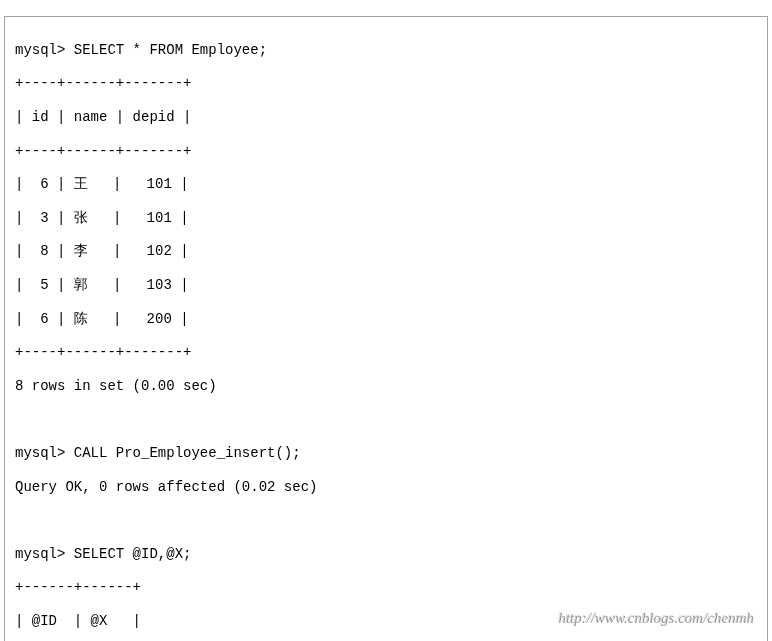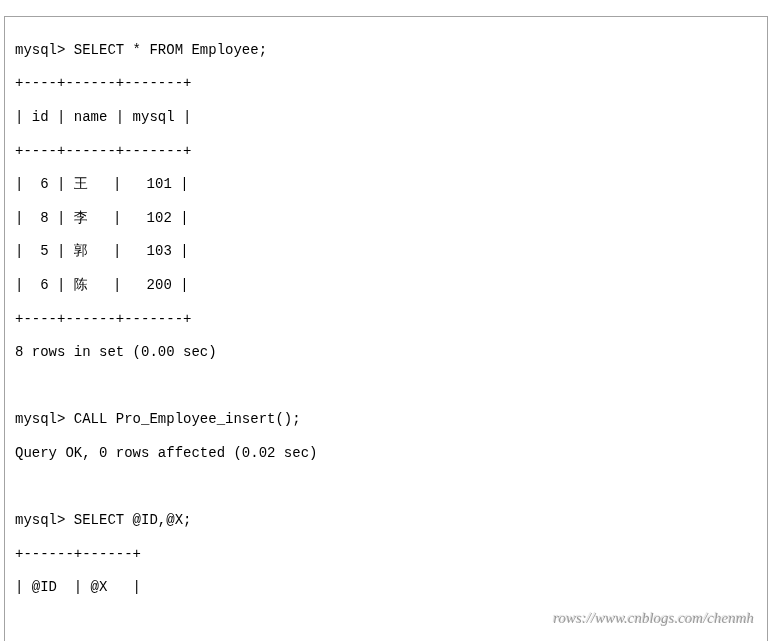--- a/index.html
+++ b/index.html
@@ -37,23 +37,24 @@
       opacity: 0.85;
       pointer-events: none;
     }
   </style>
 </head>
 <body>
 
 <div class="terminal">
 <div class="line">mysql&gt; SELECT * FROM Employee;</div>
 <div class="line">+----+------+-------+</div>
-<div class="line">| id | name | mysql |</div>
+<div class="line">| id | name | depid |</div>
 <div class="line">+----+------+-------+</div>
 <div class="line">|  6 | 王   |   101 |</div>
+<div class="line">|  3 | 张   |   101 |</div>
 <div class="line">|  8 | 李   |   102 |</div>
 <div class="line">|  5 | 郭   |   103 |</div>
 <div class="line">|  6 | 陈   |   200 |</div>
 <div class="line">+----+------+-------+</div>
 <div class="line">8 rows in set (0.00 sec)</div>
 <div class="line"> </div>
 <div class="line">mysql&gt; CALL Pro_Employee_insert();</div>
 <div class="line">Query OK, 0 rows affected (0.02 sec)</div>
 <div class="line"> </div>
 <div class="line">mysql&gt; SELECT @ID,@X;</div>
@@ -71,13 +72,13 @@
 
 
 
 
 
 
 
 
 </div>
 
-<div class="watermark">rows://www.cnblogs.com/chenmh</div>
+<div class="watermark">http://www.cnblogs.com/chenmh</div>
 
 </body></html>

